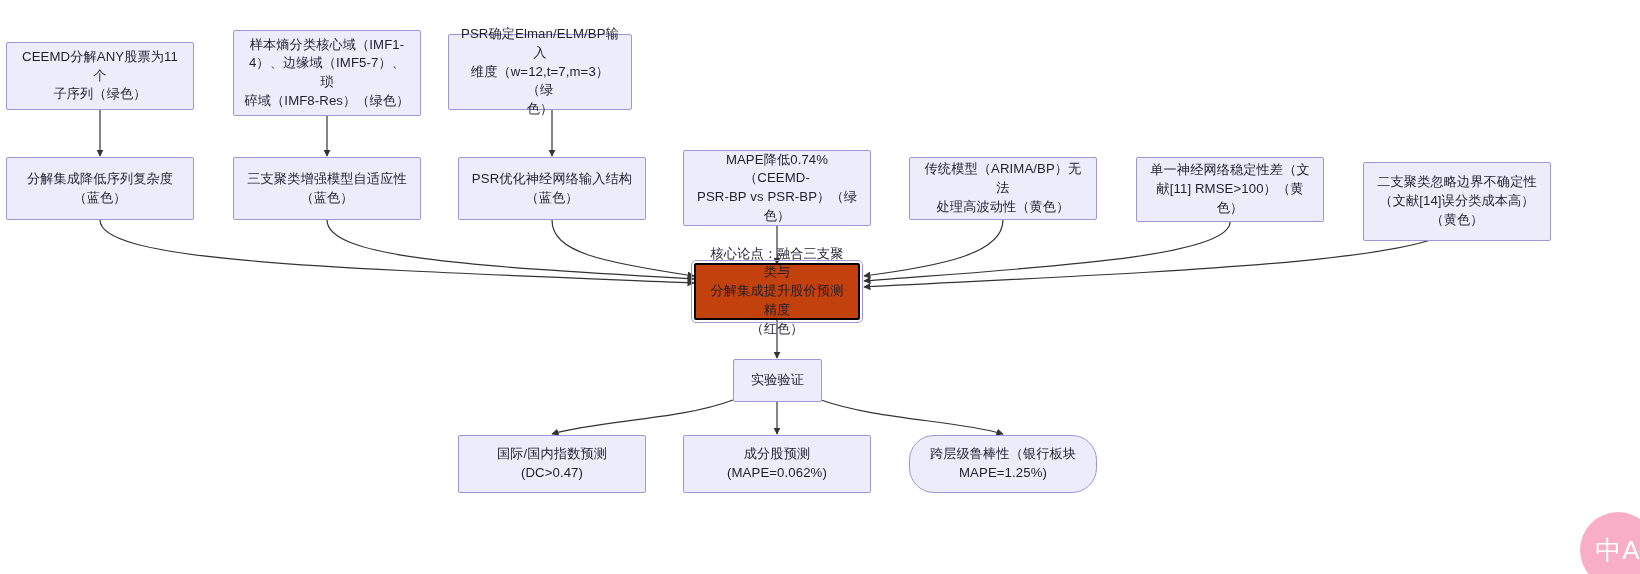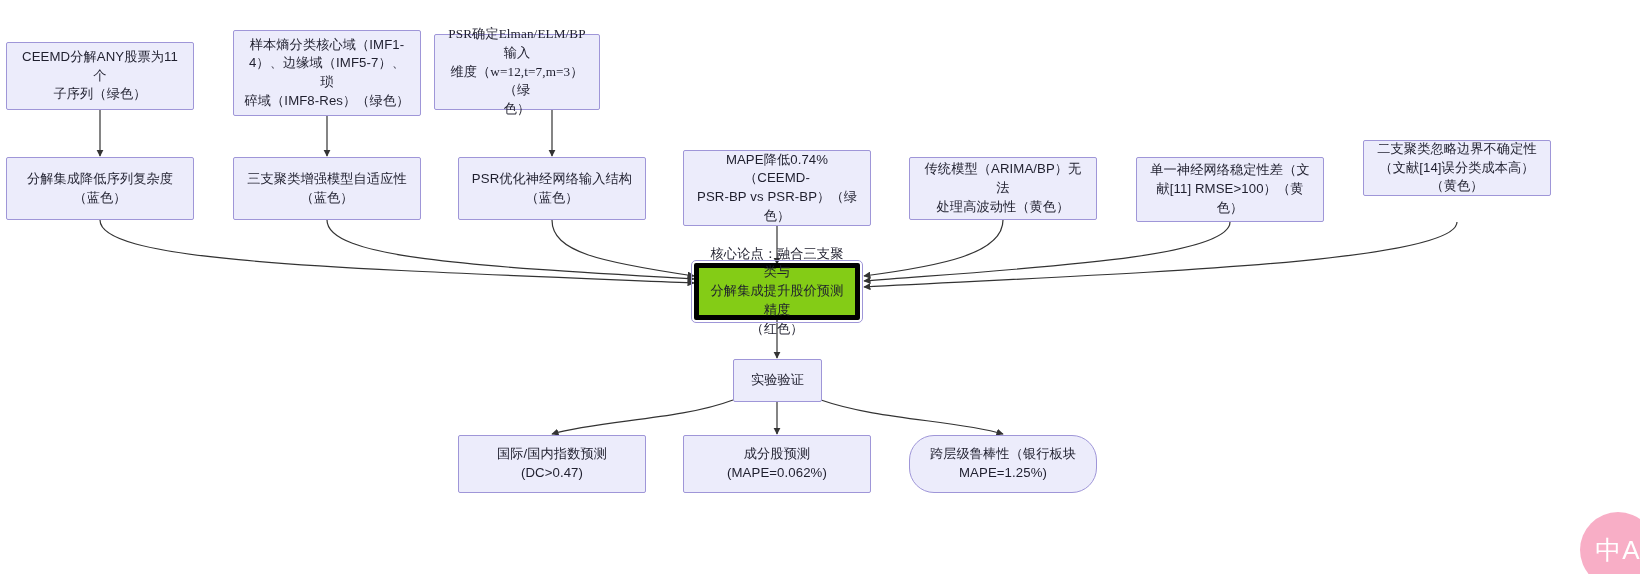--- a/index.html
+++ b/index.html
@@ -36,22 +36,22 @@
     align-items: center;
     justify-content: center;
     text-align: center;
     color: #1f1f2e;
     font-size: 13.2px;
     line-height: 1.42;
     padding: 4px 9px;
     letter-spacing: 0.1px;
   }
   .node-core {
-    background: #84cc16;
-    border: 5px solid #000000;
+    background: #c2410c;
+    border: 2px solid #000000;
     outline: 1px solid #9f96d8;
     outline-offset: 2px;
   }
   .node .label {
     display: block;
     width: 100%;
     white-space: pre-line;
   }
   #watermark {
     position: absolute;
@@ -109,21 +109,21 @@
     <span class="label">CEEMD分解ANY股票为11个
 子序列（绿色）</span>
   </div>
 
   <div class="node" style="left:233px; top:30px; width:188px; height:86px;">
     <span class="label">样本熵分类核心域（IMF1-
 4）、边缘域（IMF5-7）、琐
 碎域（IMF8-Res）（绿色）</span>
   </div>
 
-  <div class="node" style="left:434px; top:34px; width:166px; height:76px;font-family:Liberation Serif, serif;">
+  <div class="node" style="left:448px; top:34px; width:184px; height:76px;">
     <span class="label">PSR确定Elman/ELM/BP输入
 维度（w=12,t=7,m=3）（绿
 色）</span>
   </div>
 
   <div class="node" style="left:6px; top:157px; width:188px; height:63px;">
     <span class="label">分解集成降低序列复杂度
 （蓝色）</span>
   </div>
 
@@ -146,21 +146,21 @@
   <div class="node" style="left:909px; top:157px; width:188px; height:63px;">
     <span class="label">传统模型（ARIMA/BP）无法
 处理高波动性（黄色）</span>
   </div>
 
   <div class="node" style="left:1136px; top:157px; width:188px; height:65px;">
     <span class="label">单一神经网络稳定性差（文
 献[11] RMSE&gt;100）（黄色）</span>
   </div>
 
-  <div class="node" style="left:1363px; top:140px; width:188px; height:56px;">
+  <div class="node" style="left:1363px; top:162px; width:188px; height:79px;">
     <span class="label">二支聚类忽略边界不确定性
 （文献[14]误分类成本高）
 （黄色）</span>
   </div>
 
   <div class="node node-core" style="left:694px; top:263px; width:166px; height:57px;">
     <span class="label">核心论点：融合三支聚类与
 分解集成提升股价预测精度
 （红色）</span>
   </div>

